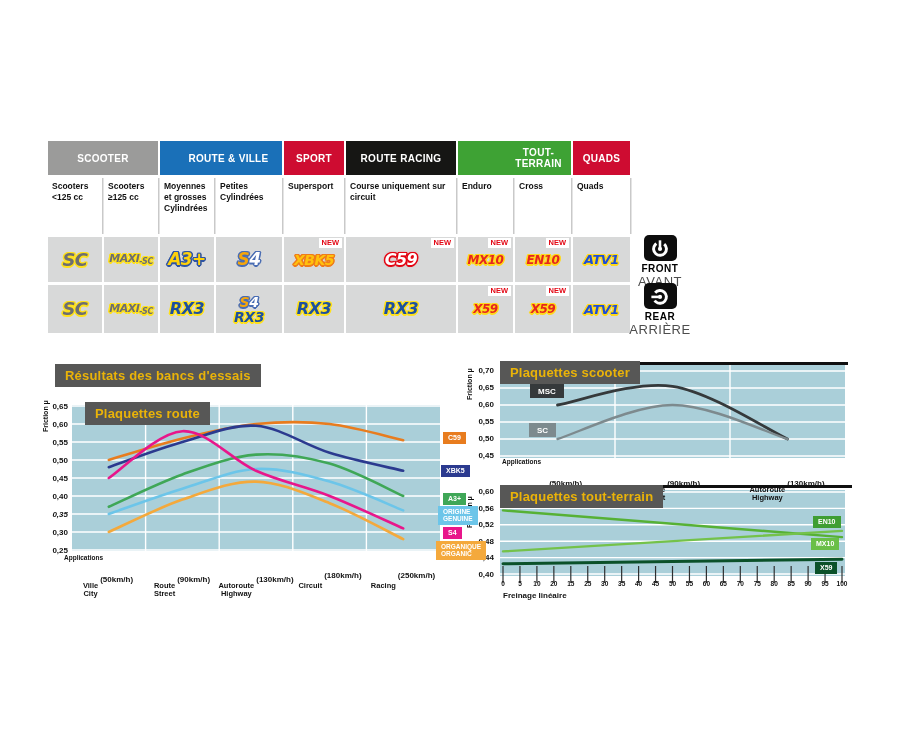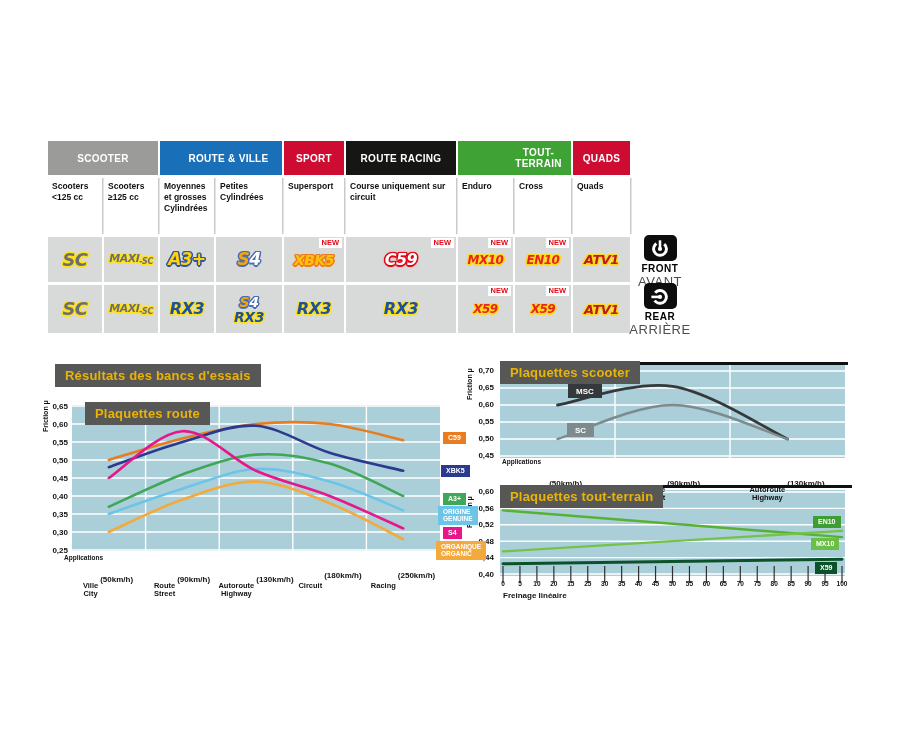--- a/index.html
+++ b/index.html
@@ -32,21 +32,21 @@
   .lg-s4   {--oc:#4a6db3;font-size:17px;}
   .lg-s4 .s4s{color:#f6a60a;}
   .lg-s4 .s44{color:#ffffff;}
   .lg-s4.small{font-size:14px;}
   .lg-xbk  {--oc:#ef7c1a;color:#ffc20d;font-size:14px;}
   .lg-c59  {--oc:#e30613;color:#ffffff;font-size:16px;
             text-shadow:0 0 3px #e30613,1.5px 0 0 var(--oc),-1.5px 0 0 var(--oc),
                         0 1.5px 0 var(--oc),0 -1.5px 0 var(--oc),1px 1px 0 var(--oc),
                         -1px -1px 0 var(--oc),1px -1px 0 var(--oc),-1px 1px 0 var(--oc);}
   .lg-red  {--oc:#ffd91a;color:#e5261f;font-size:12px;}
-  .lg-atv  {--oc:#ffd91a;color:#b91c1c;font-size:13px;}
+  .lg-atv  {--oc:#ffd91a;color:#1d4ed8;font-size:13px;}
   .lg-rx3  {--oc:#ffe11a;color:#1d509f;font-size:16px;}
   .lg-rx3.small{font-size:14px;}
   .stacked{display:flex;flex-direction:column;align-items:center;gap:1px;}
 
   
   .posblock{position:absolute;width:38px;display:flex;flex-direction:column;align-items:center;}
   .posicon{width:33px;height:26px;background:#0d0d0d;border-radius:5px;
            display:flex;align-items:center;justify-content:center;}
   .poslbl{font-size:10px;font-weight:900;letter-spacing:.5px;color:#000;margin-top:2px;}
   .possub{font-size:13px;color:#4d4d4d;letter-spacing:.5px;}
@@ -64,21 +64,21 @@
   .xticks span{position:absolute;top:0;width:18px;text-align:center;font-size:6.5px;font-weight:bold;}
   .apps{position:absolute;font-size:6.5px;font-weight:bold;z-index:2;}
   .xcat{position:absolute;display:flex;justify-content:center;align-items:center;gap:2px;z-index:2;}
   .xcat .stk{display:flex;flex-direction:column;line-height:1.05;font-size:7.5px;
              font-weight:bold;text-align:center;margin-top:21px;}
   .xcat .spd{font-size:8px;font-weight:bold;}
   .xlabel{position:absolute;font-size:8px;font-weight:bold;z-index:2;}
   .leg{position:absolute;color:#fff;font-weight:bold;font-size:7px;padding:2px 5px;
        z-index:4;line-height:1.15;white-space:nowrap;}
   .leg.two{font-size:6.5px;display:flex;flex-direction:column;}
-  .leg.big{font-size:8px;padding:2.5px 8px;margin-left:38px;}
+  .leg.big{font-size:8px;padding:2.5px 8px;}
 </style>
 </head>
 <body>
 
 <div id="canvas">
 
   <div id="table">
 
     <div class="gh" style="grid-column: 1 / span 2; background: rgb(155, 155, 154);">SCOOTER</div>
     <div class="gh" style="grid-column: 3 / span 2; background: rgb(26, 112, 184); padding-left: 15px;">ROUTE &amp; VILLE</div>
@@ -191,21 +191,21 @@
   <div class="tbox" style="left:55px;top:364px">Résultats des bancs d'essais</div>
 
   <div class="ylab" style="left:42px;top:432px">Friction μ</div>
   <div class="yticks" id="yticks-route" style="left:48px;top:402px;width:20px;height:150px">
       <span style="top: 0px;">0,65</span>
       <span style="top: 18px;">0,60</span>
       <span style="top: 36px;">0,55</span>
       <span style="top: 54px;">0,50</span>
       <span style="top: 72px;">0,45</span>
       <span style="top: 90px;">0,40</span>
-      <span style="top: 108px;">0,35</span>
+      <span style="top: 108px; font-style: italic;">0,35</span>
       <span style="top: 126px;">0,30</span>
       <span style="top: 144px;">0,25</span>
     </div>
   <svg class="chart-svg" id="svg-route" style="left:72px;top:405px" width="368" height="146">
       <rect x="0" y="0" width="368" height="146" fill="#aacfd9"></rect>
       <line x1="0" y1="1" x2="368" y2="1" stroke="#ffffff" stroke-width="1.4"></line>
       <line x1="0" y1="19" x2="368" y2="19" stroke="#ffffff" stroke-width="1.4"></line>
       <line x1="0" y1="37" x2="368" y2="37" stroke="#ffffff" stroke-width="1.4"></line>
       <line x1="0" y1="55" x2="368" y2="55" stroke="#ffffff" stroke-width="1.4"></line>
       <line x1="0" y1="73" x2="368" y2="73" stroke="#ffffff" stroke-width="1.4"></line>

